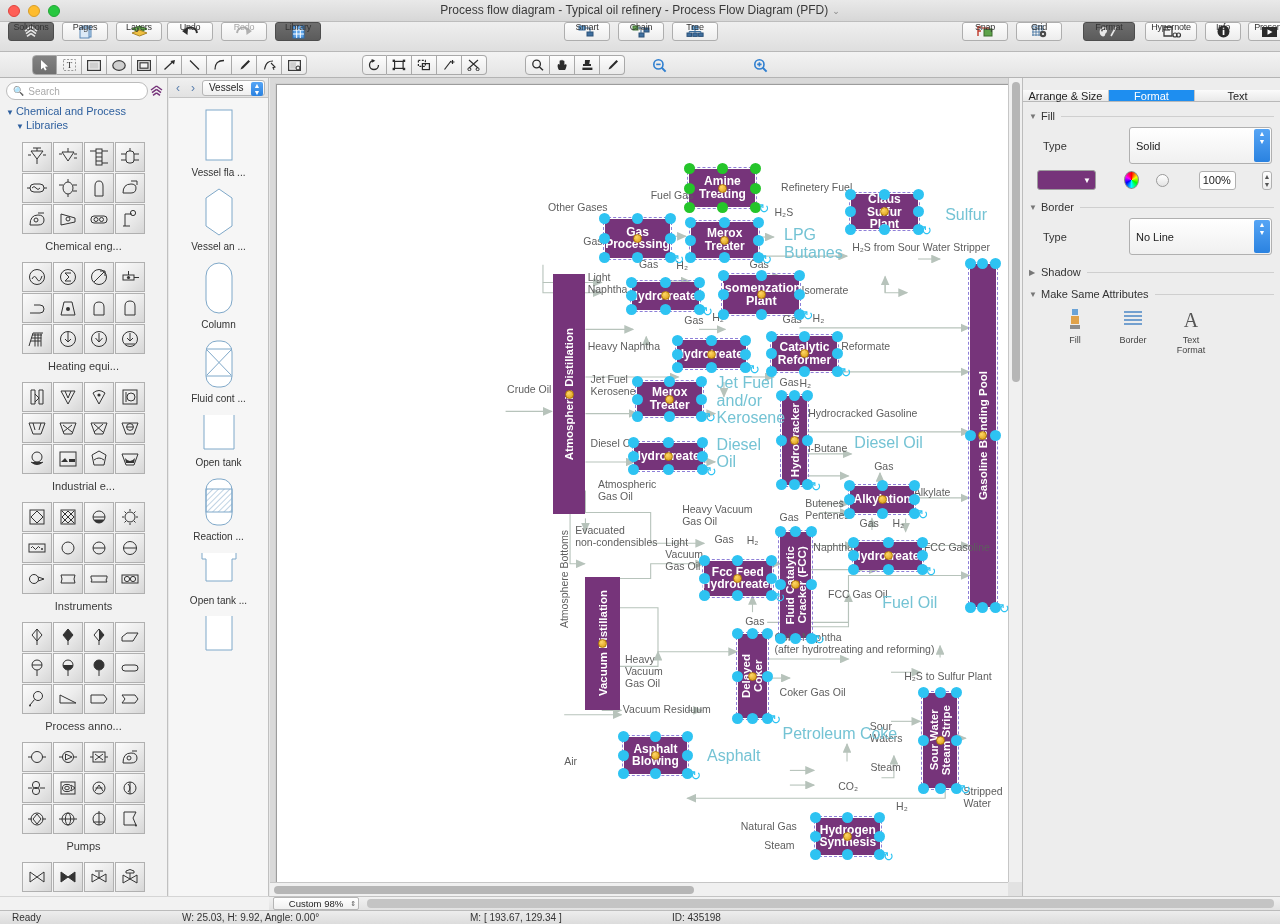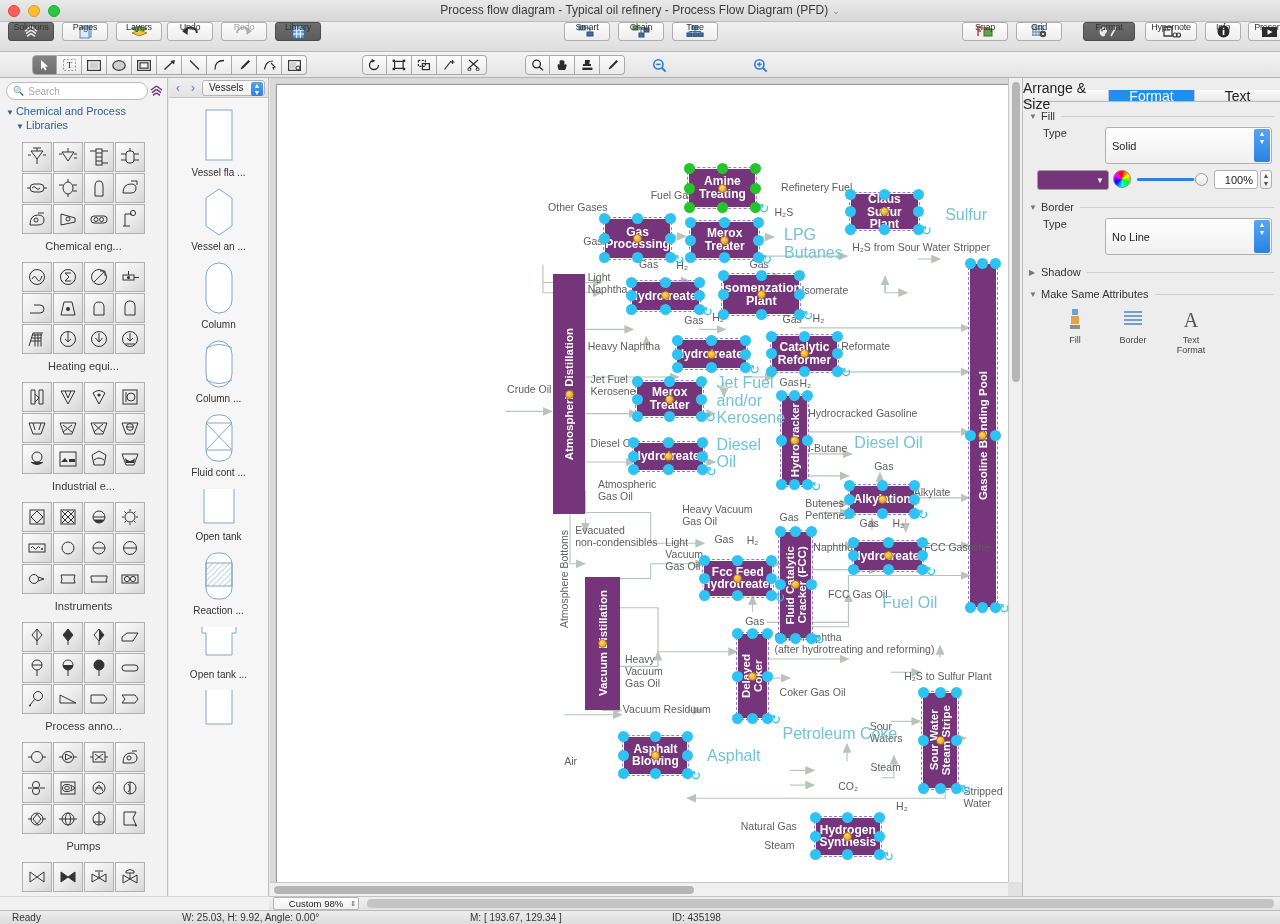--- a/index.html
+++ b/index.html
@@ -187,31 +187,31 @@
   .note .blue { color: #74c3d4; }
 
   
   .rightpanel {
     position: absolute; right: 0; top: 78px; width: 258px; bottom: 28px;
     background: #ededed; border-left: 1px solid #bdbdbd;
   }
   .rtabs { display: flex; height: 24px; border-bottom: 1px solid #b9b9b9; }
   .rtab {
     flex: 1; display: flex; align-items: center; justify-content: center;
-    font-size: 14px; color: #222; background: linear-gradient(#fbfbfb,#e9e9e9);
+    font-size: 11px; color: #222; background: linear-gradient(#fbfbfb,#e9e9e9);
     border-right: 1px solid #c5c5c5; cursor: default; margin-top: 12px;
   }
   .rtab.active { background: #1e8ef0; color: #fff; }
   .rtab:last-child { border-right: none; }
   .sect { margin-top: 6px; }
   .secthdr { display: flex; align-items: center; padding: 0 6px; height: 16px; }
   .secthdr .dtri { font-size: 8px; color: #777; width: 12px; }
   .secthdr .stitle { font-size: 11px; color: #333; margin-right: 6px; }
   .secthdr .rule { flex: 1; height: 1px; background: #cfcfcf; }
-  .row { display: flex; align-items: flex-start; padding: 3px 8px 3px 20px; }
+  .row { display: flex; align-items: center; padding: 3px 8px 3px 20px; gap: 24px; }
   .row .rl { width: 62px; font-size: 11px; color: #333; }
   .select {
     flex: 1; height: 37px; border: 1px solid #b0b0b0; border-radius: 3px;
     background: linear-gradient(#ffffff,#f0f0f0); position: relative;
     display: flex; align-items: center; padding-left: 6px; font-size: 11px;
   }
   .select .stepper {
     position: absolute; right: 1px; top: 1px; bottom: 1px; width: 16px;
     background: linear-gradient(#56a5f5,#2a82e0); border-radius: 2px;
     color: #fff; font-size: 7px; line-height: 8px; text-align: center; padding-top: 1px;
@@ -1181,27 +1181,20 @@
       <svg class="vshape" width="44" height="52" viewBox="0 0 44 52">
           <path d="M9 12 L22 3 L35 12 v28 L22 49 L9 40z" fill="#fff" stroke="#7fa8c9"></path>
         </svg>
       <div class="cap">Vessel an ...</div>
     </div>
     <div class="vitem">
       <svg class="vshape" width="44" height="56" viewBox="0 0 44 56">
           <rect x="9" y="3" width="26" height="50" rx="13" fill="#fff" stroke="#7fa8c9"></rect>
         </svg>
       <div class="cap">Column</div>
-    </div>
-    <div class="vitem">
-      <svg class="vshape" width="44" height="52" viewBox="0 0 44 52">
-          <rect x="9" y="3" width="26" height="46" rx="13" fill="#fff" stroke="#7fa8c9"></rect>
-          <path d="M9 10 q13-7 26 0 M9 42 q13 7 26 0" fill="none" stroke="#7fa8c9"></path>
-        </svg>
-      <div class="cap">Column  ...</div>
     </div>
     <div class="vitem">
       <svg class="vshape" width="44" height="52" viewBox="0 0 44 52">
           <rect x="9" y="3" width="26" height="46" rx="11" fill="#fff" stroke="#7fa8c9"></rect>
           <path d="M9 11h26M9 38h26M10 12 L34 37 M34 12 L10 37" stroke="#7fa8c9" fill="none"></path>
         </svg>
       <div class="cap">Fluid cont ...</div>
     </div>
     <div class="vitem">
       <svg class="vshape" width="44" height="42" viewBox="0 0 44 42">

